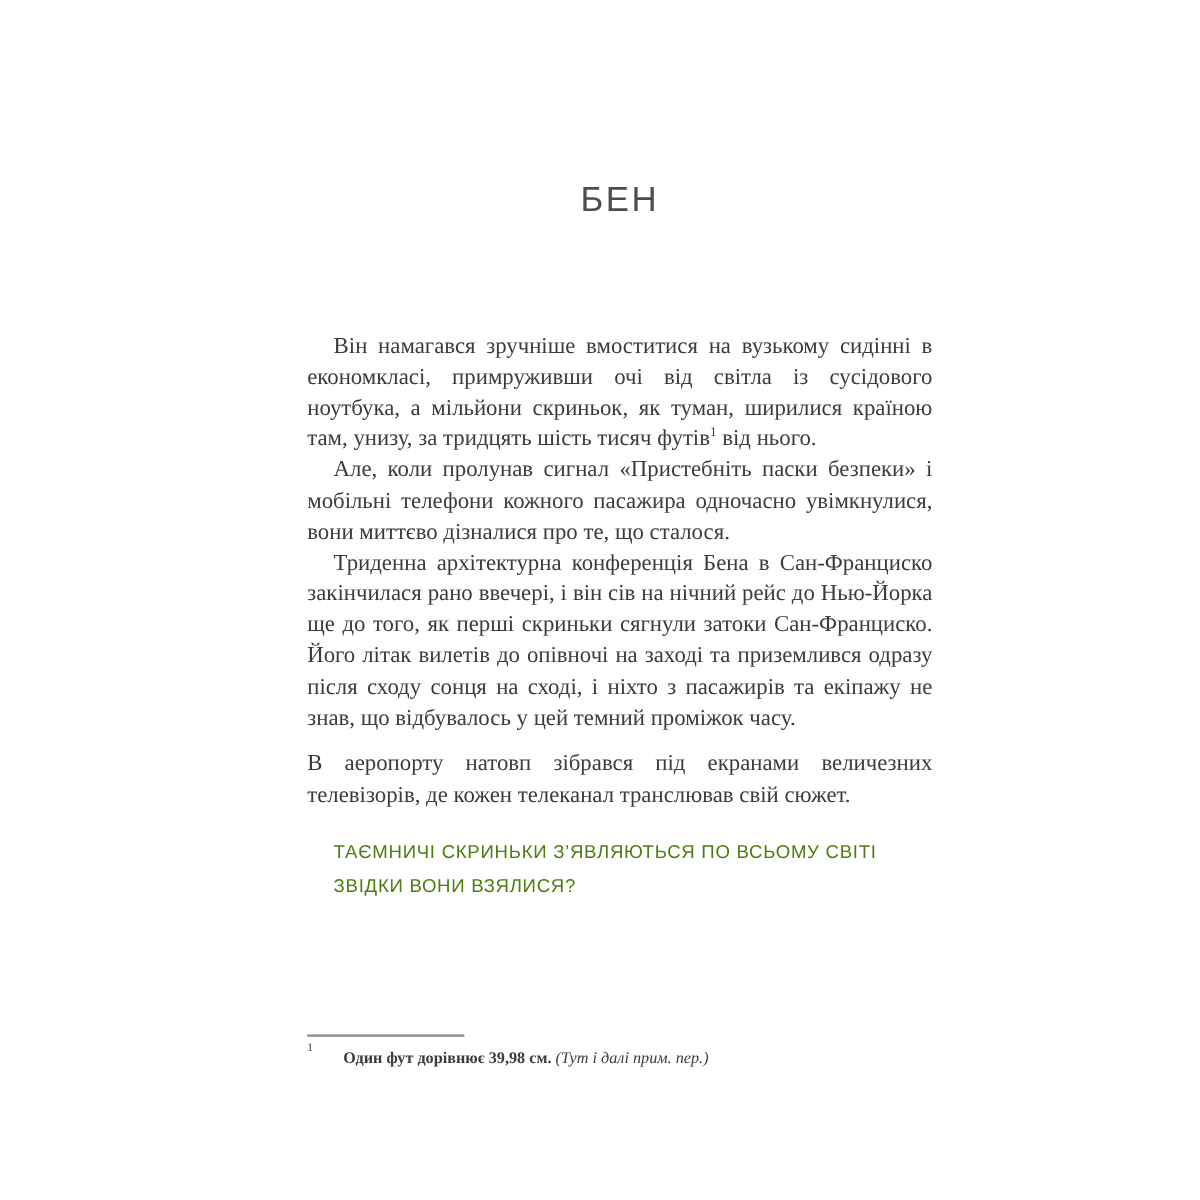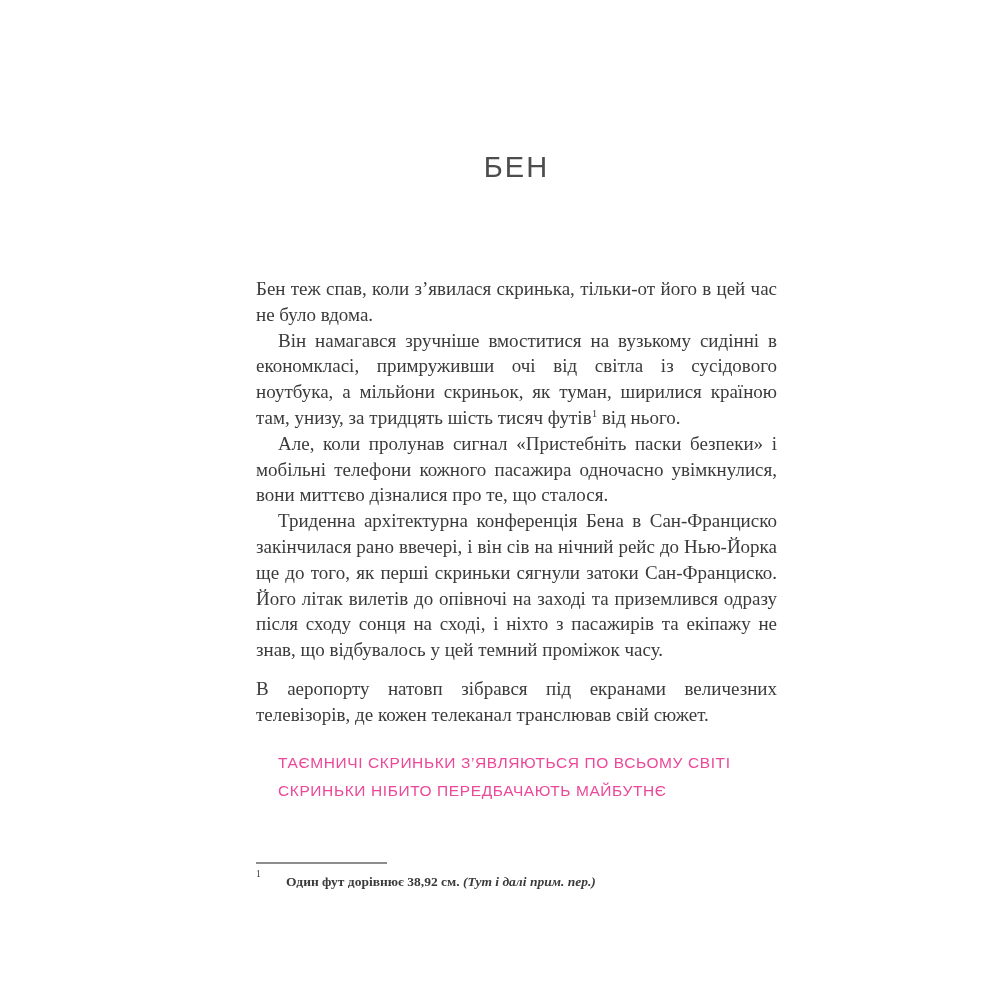--- a/index.html
+++ b/index.html
@@ -53,21 +53,21 @@
     vertical-align: super;
     line-height: 0;
   }
   .tv-headlines {
     margin-top: 21px;
     padding-left: 22px;
     font-family: "Liberation Sans", sans-serif;
     font-size: 15.5px;
     line-height: 28.3px;
     letter-spacing: 0.6px;
-    color: #ec4899;
+    color: #4d7c0f;
     text-align: left;
   }
   .footnote-area {
     position: absolute;
     left: 256px;
     top: 862px;
     width: 521px;
   }
   .footnote-rule {
     width: 131px;
@@ -88,50 +88,48 @@
     line-height: 0;
     margin-top: 1px;
     width: 30px;
     flex: 0 0 30px;
   }
   .fn-main {
     font-weight: bold;
   }
   .fn-note {
     font-style: italic;
-    font-weight: bold;
   }
 </style>
 </head>
 <body>
 
 <div class="page">
 
   <h1 class="chapter-title">БЕН</h1>
 
   <div class="body-text">
 
-    <p>Бен теж спав, коли з’явилася скринька, тільки-от його в цей час не було вдома.</p>
 
     <p class="indent"><span>Він намагався зручніше вмоститися на вузькому сидінні в економкласі, примруживши очі від світла із сусідового ноутбука, а мільйони скриньок, як туман, ширилися країною там, унизу, за тридцять шість тисяч футів</span><sup class="fn-ref-sup">1</sup><span> від нього.</span></p>
 
     <p class="indent">Але, коли пролунав сигнал «Пристебніть паски безпеки» і мобільні телефони кожного пасажира одночасно увімкнулися, вони миттєво дізналися про те, що сталося.</p>
 
     <p class="indent">Триденна архітектурна конференція Бена в Сан-Франциско закінчилася рано ввечері, і він сів на нічний рейс до Нью-Йорка ще до того, як перші скриньки сягнули затоки Сан-Франциско. Його літак вилетів до опівночі на заході та приземлився одразу після сходу сонця на сході, і ніхто з пасажирів та екіпажу не знав, що відбувалось у цей темний проміжок часу.</p>
 
     <p class="section-gap">В аеропорту натовп зібрався під екранами величезних телевізорів, де кожен телеканал транслював свій сюжет.</p>
 
     <div class="tv-headlines">
       <div>ТАЄМНИЧІ СКРИНЬКИ З’ЯВЛЯЮТЬСЯ ПО ВСЬОМУ СВІТІ</div>
-      <div>СКРИНЬКИ НІБИТО ПЕРЕДБАЧАЮТЬ МАЙБУТНЄ</div>
+      <div>ЗВІДКИ ВОНИ ВЗЯЛИСЯ?</div>
     </div>
 
   </div>
 
   <div class="footnote-area">
     <div class="footnote-rule"></div>
     <div class="footnote-line">
       <span class="footnote-marker">1</span>
-      <span><span class="fn-main">Один фут дорівнює 38,92 см.</span> <span class="fn-note">(Тут і далі прим. пер.)</span></span>
+      <span><span class="fn-main">Один фут дорівнює 39,98 см.</span> <span class="fn-note">(Тут і далі прим. пер.)</span></span>
     </div>
   </div>
 
 </div>
 
 </body></html>

